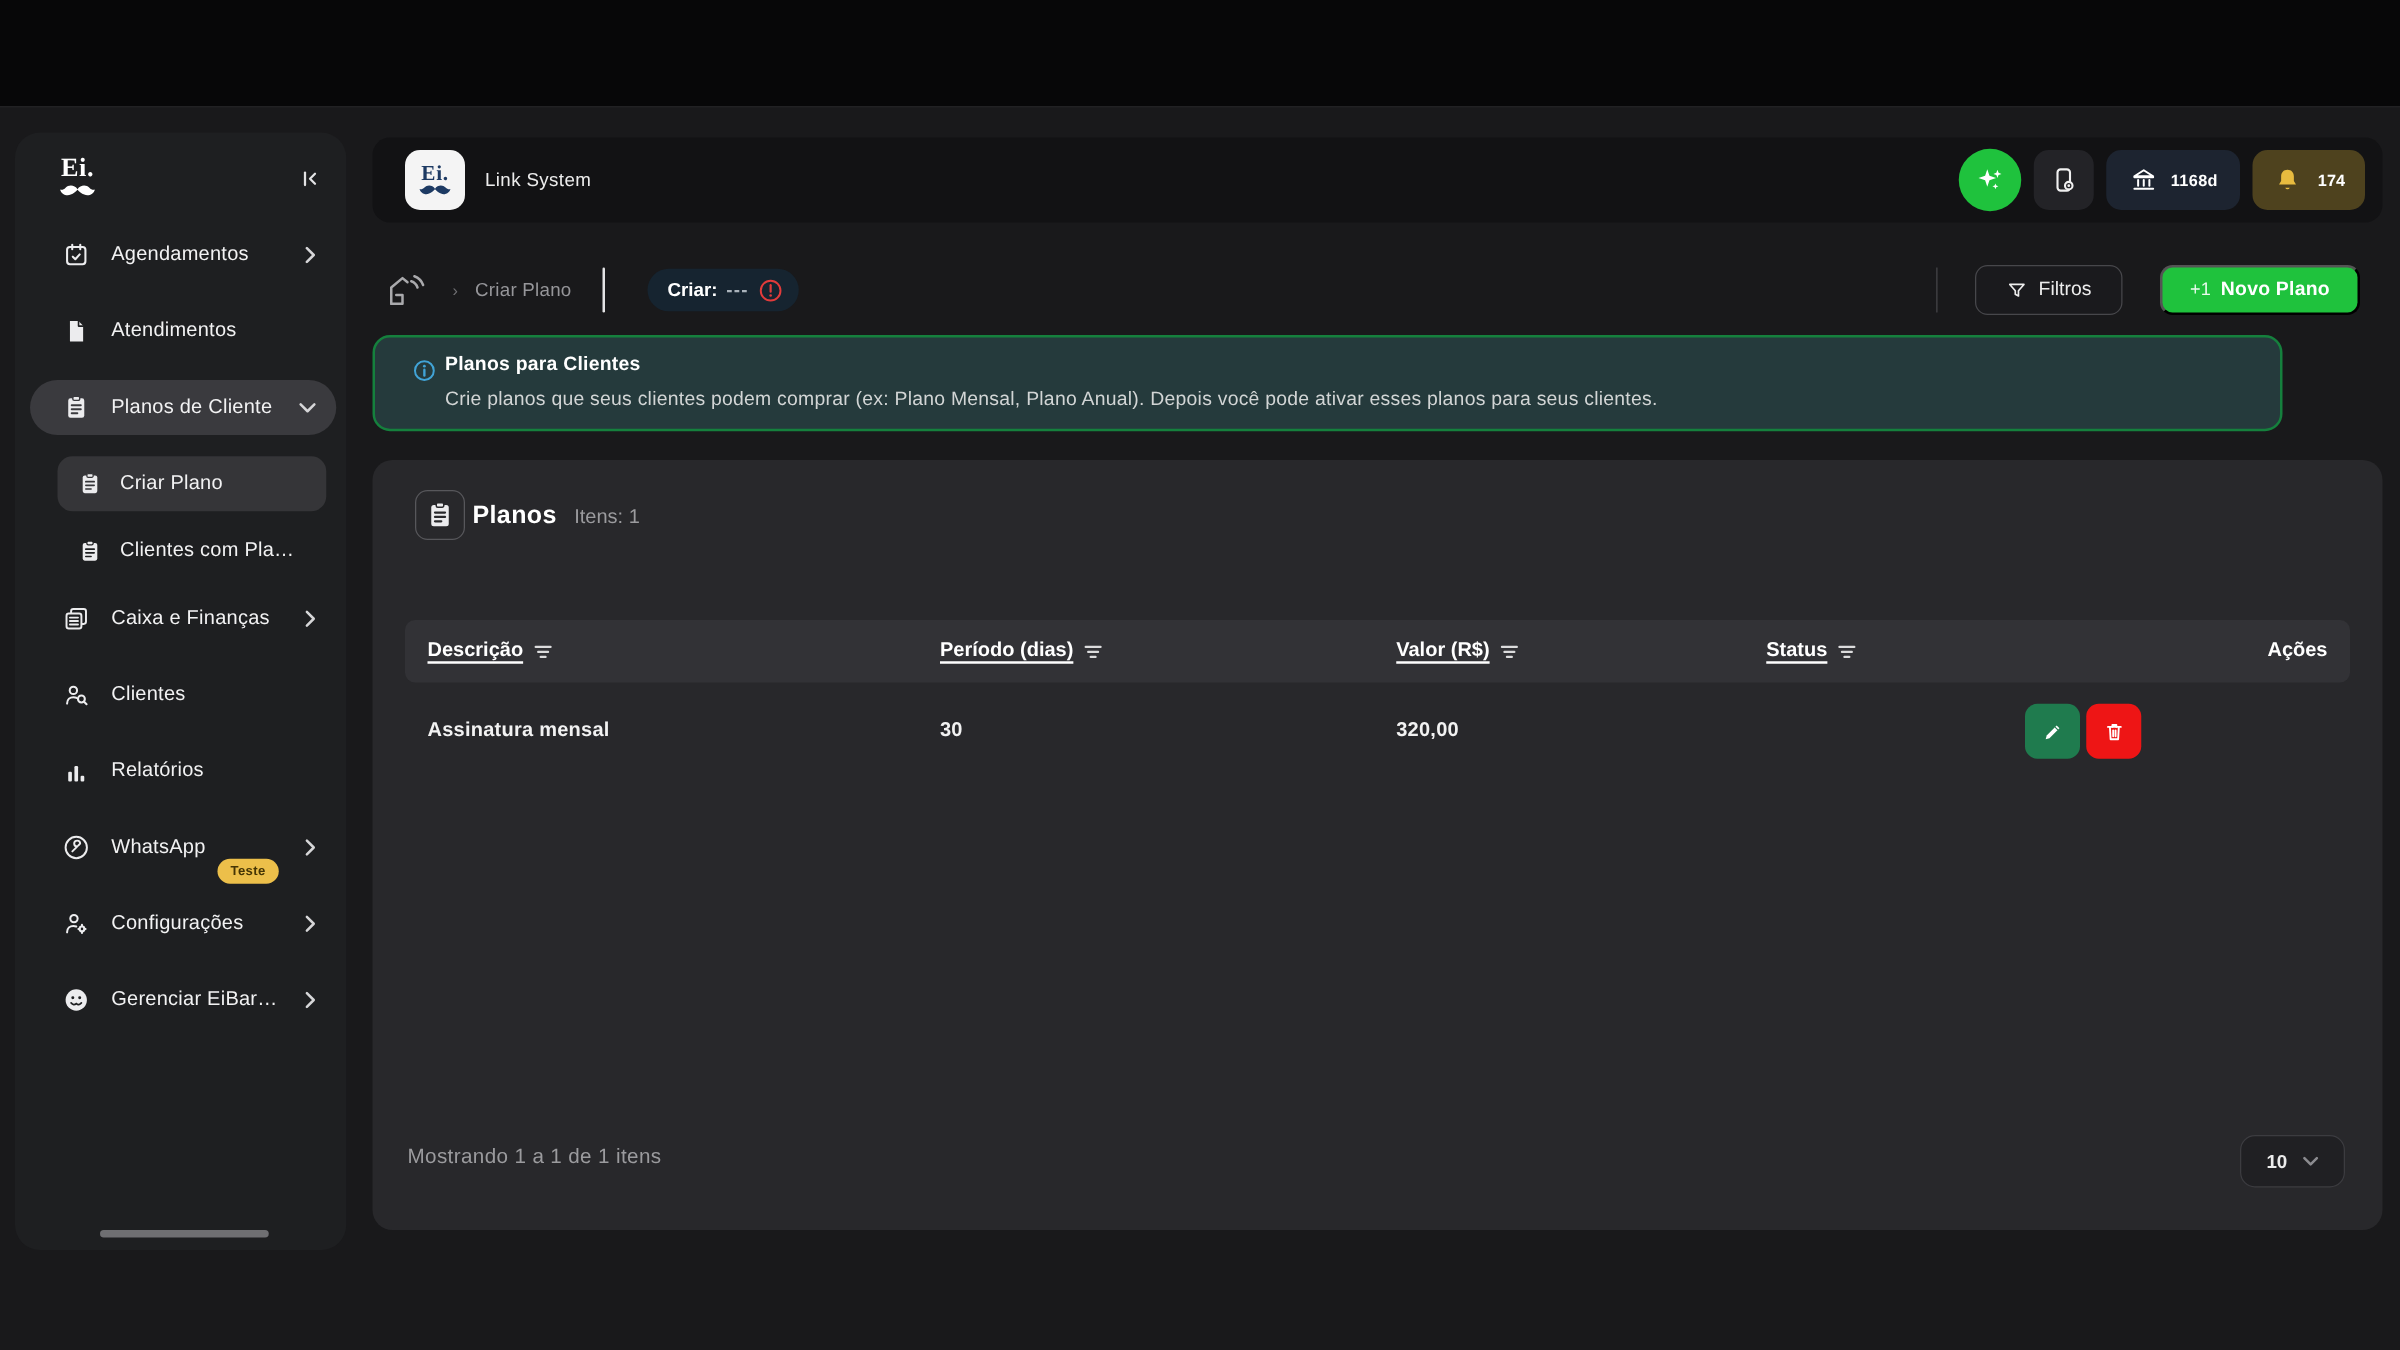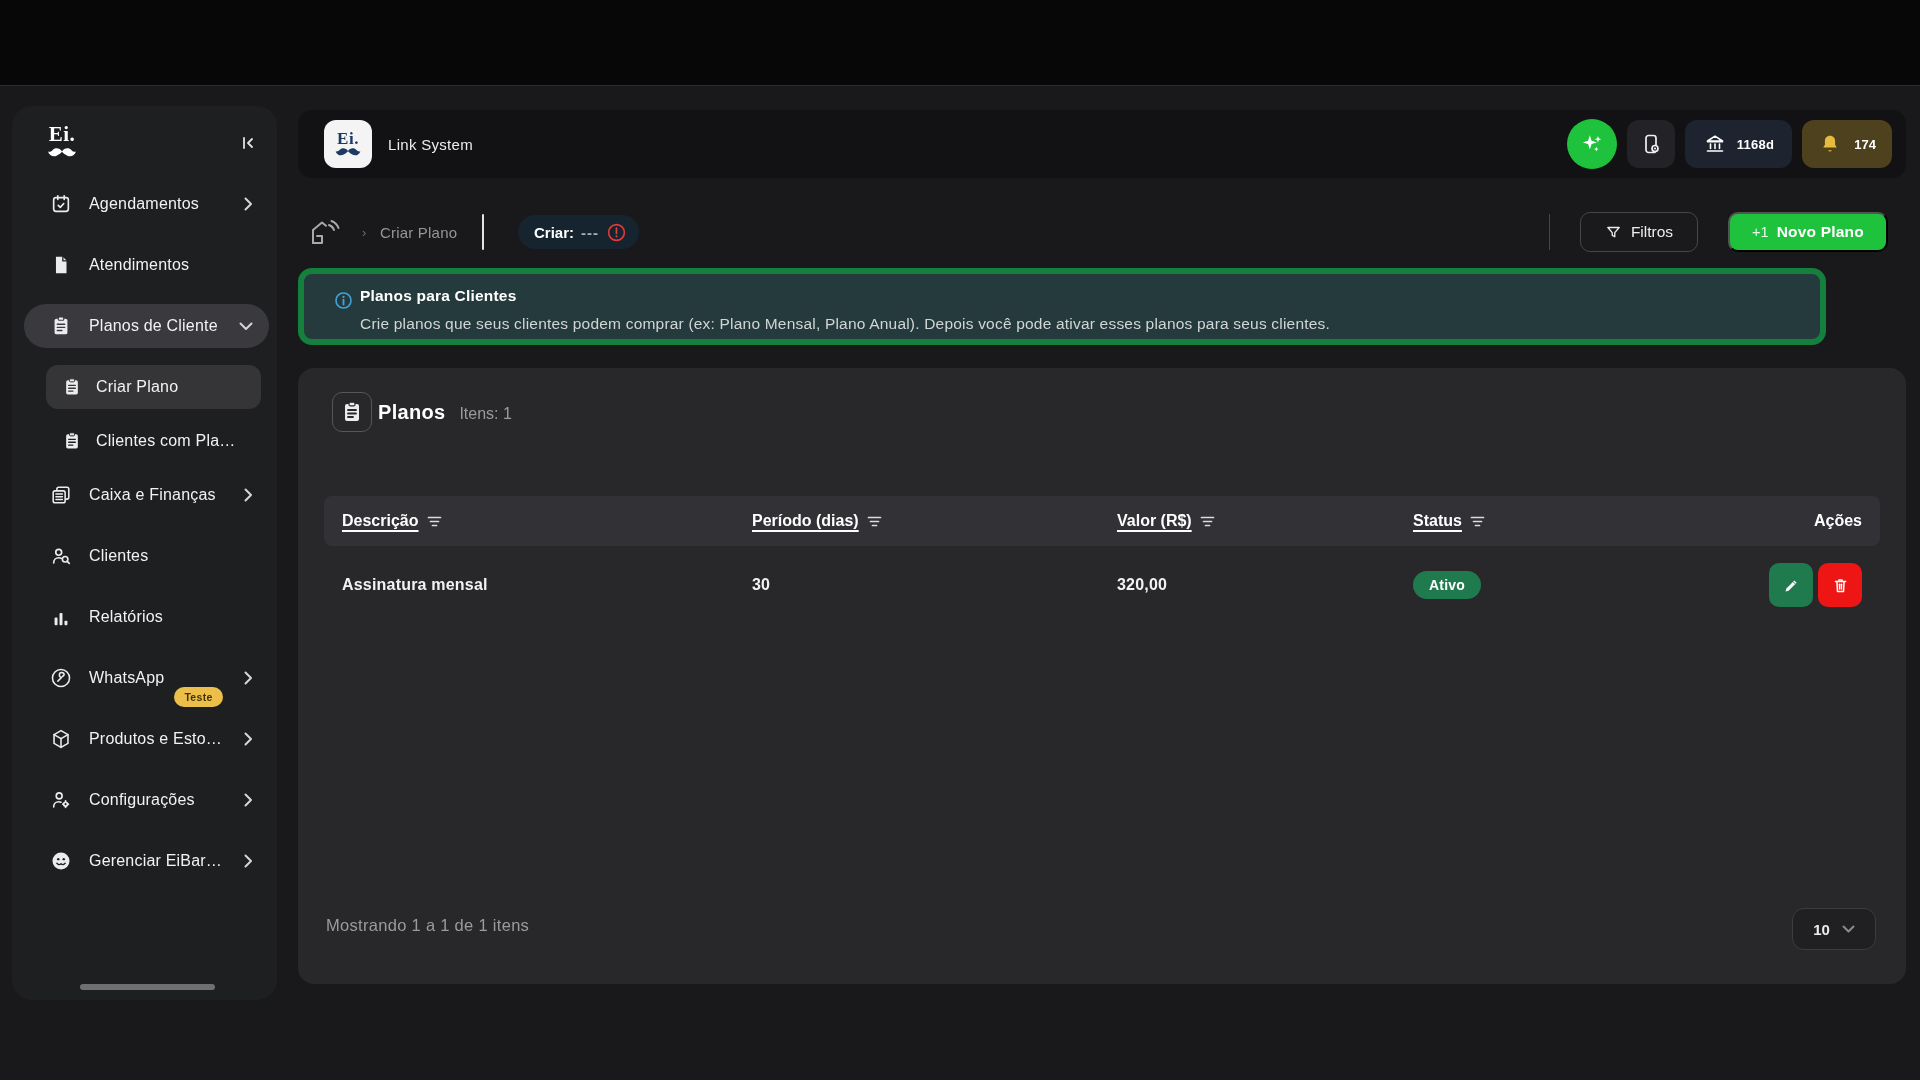--- a/index.html
+++ b/index.html
@@ -48,21 +48,21 @@
   .termo-pill .t-lbl { font-size:15px; font-weight:bold; color:#fff; }
   .termo-pill .t-val { font-size:15px; font-weight:bold; color:#aab3bb; letter-spacing:1px; }
   .vdiv-dim { right:356px; top:2px; width:1px; height:36px; background:#46464a; }
   .filters-btn { right:208px; top:0; width:118px; height:40px; background:#1a1a1d; border:1px solid #47474b; border-radius:10px; display:flex; align-items:center; justify-content:center; gap:9px; cursor:pointer; }
   .filters-btn span { font-size:15.5px; color:#ececec; font-weight:500; }
   .newplan-btn { right:18px; top:0; width:160px; height:40px; background:#1fc23d; border-radius:10px; display:flex; align-items:center; justify-content:center; gap:8px; cursor:pointer; }
   .newplan-btn .plus { font-size:14.5px; color:#eafbee; font-weight:500; }
   .newplan-btn .txt { font-size:15.5px; color:#fff; font-weight:bold; letter-spacing:.2px; }
 
   
-  .banner { left:298px; top:268px; width:1528px; height:77px; background:#253a3c; border:6px solid #15803d; border-radius:14px; }
+  .banner { left:298px; top:268px; width:1528px; height:77px; background:#253a3c; border:2px solid #15803d; border-radius:14px; }
   .banner-icon { left:30px; top:17px; }
   .banner-title { left:56px; top:13px; font-size:15.5px; font-weight:bold; color:#fff; letter-spacing:.2px; }
   .banner-desc { left:56px; top:41px; font-size:15.5px; color:#d2d5d5; letter-spacing:.2px; }
 
   
   .card { left:298px; top:368px; width:1608px; height:616px; background:#28282b; border-radius:16px; }
   .card-icon-box { left:34px; top:24px; width:40px; height:40px; border:1.5px solid #57575b; border-radius:10px; display:flex; align-items:center; justify-content:center; }
   .card-title-row { left:80px; top:24px; height:40px; display:flex; align-items:baseline; gap:14px; }
   .card-title { font-size:20px; font-weight:bold; color:#fff; letter-spacing:.3px; line-height:40px; }
   .card-items { font-size:16px; color:#9b9b9e; }
@@ -213,33 +213,20 @@
       </svg>
       <span class="lbl">WhatsApp</span>
       <span class="badge-teste">Teste</span>
       <span class="chev">
           <svg width="9" height="14" viewBox="0 0 9 14">
             <polyline points="1.5,1.5 7,7 1.5,12.5" fill="none" stroke="#d6d6d8" stroke-width="2" stroke-linecap="round" stroke-linejoin="round"></polyline>
           </svg>
         </span>
     </div>
 
-    <div class="mi">
-      <svg width="22" height="22" viewBox="0 0 24 24" fill="none" stroke="#ececee" stroke-width="1.7" stroke-linecap="round" stroke-linejoin="round">
-        <path d="M12 2.8 L19.6 7.2 V16.8 L12 21.2 L4.4 16.8 V7.2 Z"></path>
-          <path d="M4.4 7.2 L12 11.6 L19.6 7.2"></path>
-          <line x1="12" y1="11.6" x2="12" y2="21.2"></line>
-      </svg>
-      <span class="lbl">Produtos e Esto…</span>
-      <span class="chev">
-          <svg width="9" height="14" viewBox="0 0 9 14">
-            <polyline points="1.5,1.5 7,7 1.5,12.5" fill="none" stroke="#d6d6d8" stroke-width="2" stroke-linecap="round" stroke-linejoin="round"></polyline>
-          </svg>
-        </span>
-    </div>
 
     <div class="mi">
       <svg width="22" height="22" viewBox="0 0 24 24" fill="none" stroke="#ececee" stroke-width="1.8" stroke-linecap="round" stroke-linejoin="round">
         <circle cx="10" cy="7.5" r="3.2"></circle>
           <path d="M4 19.5 c0-3.6 2.6-5.6 5.5-5.6 .9 0 1.8 .2 2.5 .5"></path>
         <circle cx="17" cy="16.5" r="2.1"></circle>
           <line x1="17" y1="12.9" x2="17" y2="14"></line>
           <line x1="17" y1="19" x2="17" y2="20.1"></line>
           <line x1="13.9" y1="16.5" x2="15" y2="16.5"></line>
           <line x1="19" y1="16.5" x2="20.1" y2="16.5"></line>
@@ -418,23 +405,20 @@
     </div>
     <div class="th no-sort">
       <span>Ações</span>
     </div>
   </div>
 
   <div class="abs trow">
     <div class="td">Assinatura mensal</div>
     <div class="td">30</div>
     <div class="td">320,00</div>
-    <div class="td">
-      <span class="status-pill">Ativo</span>
-    </div>
     <div class="actions-cell">
       <button class="act-btn act-edit">
         <svg width="19" height="19" viewBox="0 0 24 24">
           <path d="M4.5 19.5 l1-3.8 L15.6 5.6 l2.8 2.8 L8.3 18.5 Z" fill="#fff"></path>
             <line x1="14" y1="7.2" x2="16.8" y2="10" stroke="#1f7b4e" stroke-width="1.2"></line>
         </svg>
       </button>
       <button class="act-btn act-del">
         <svg width="19" height="19" viewBox="0 0 24 24" fill="none" stroke="#fff" stroke-width="1.9" stroke-linecap="round" stroke-linejoin="round">
           <line x1="5.5" y1="7" x2="18.5" y2="7"></line>

